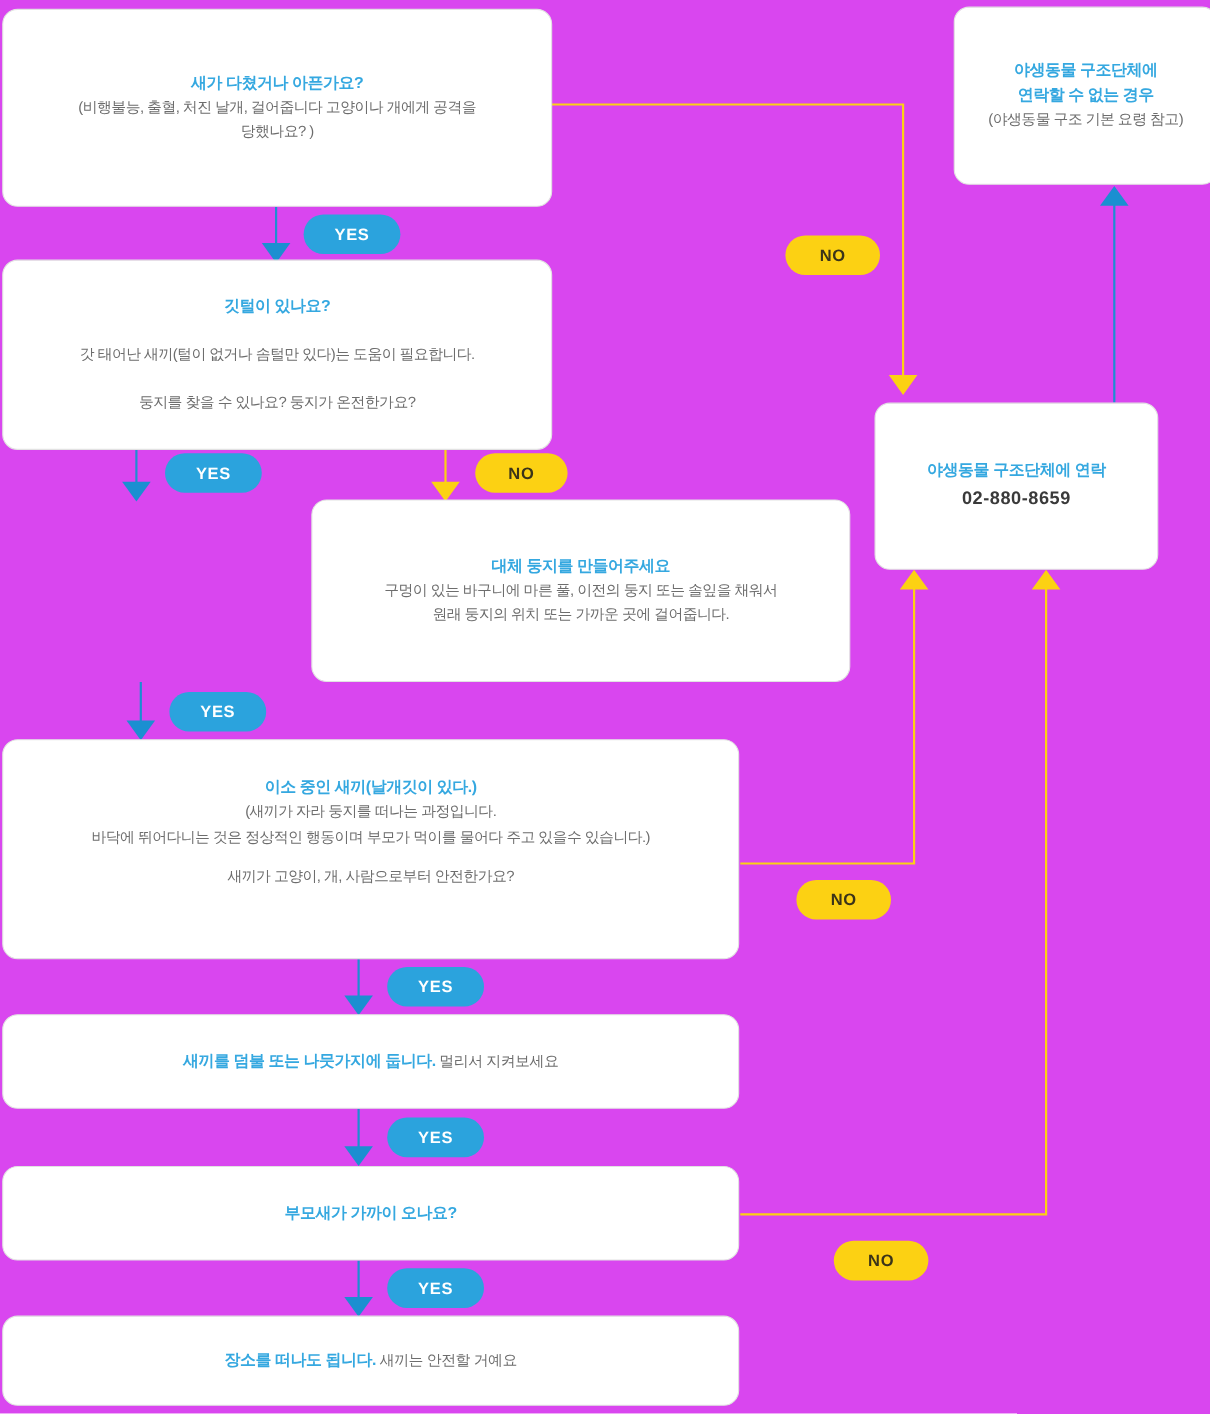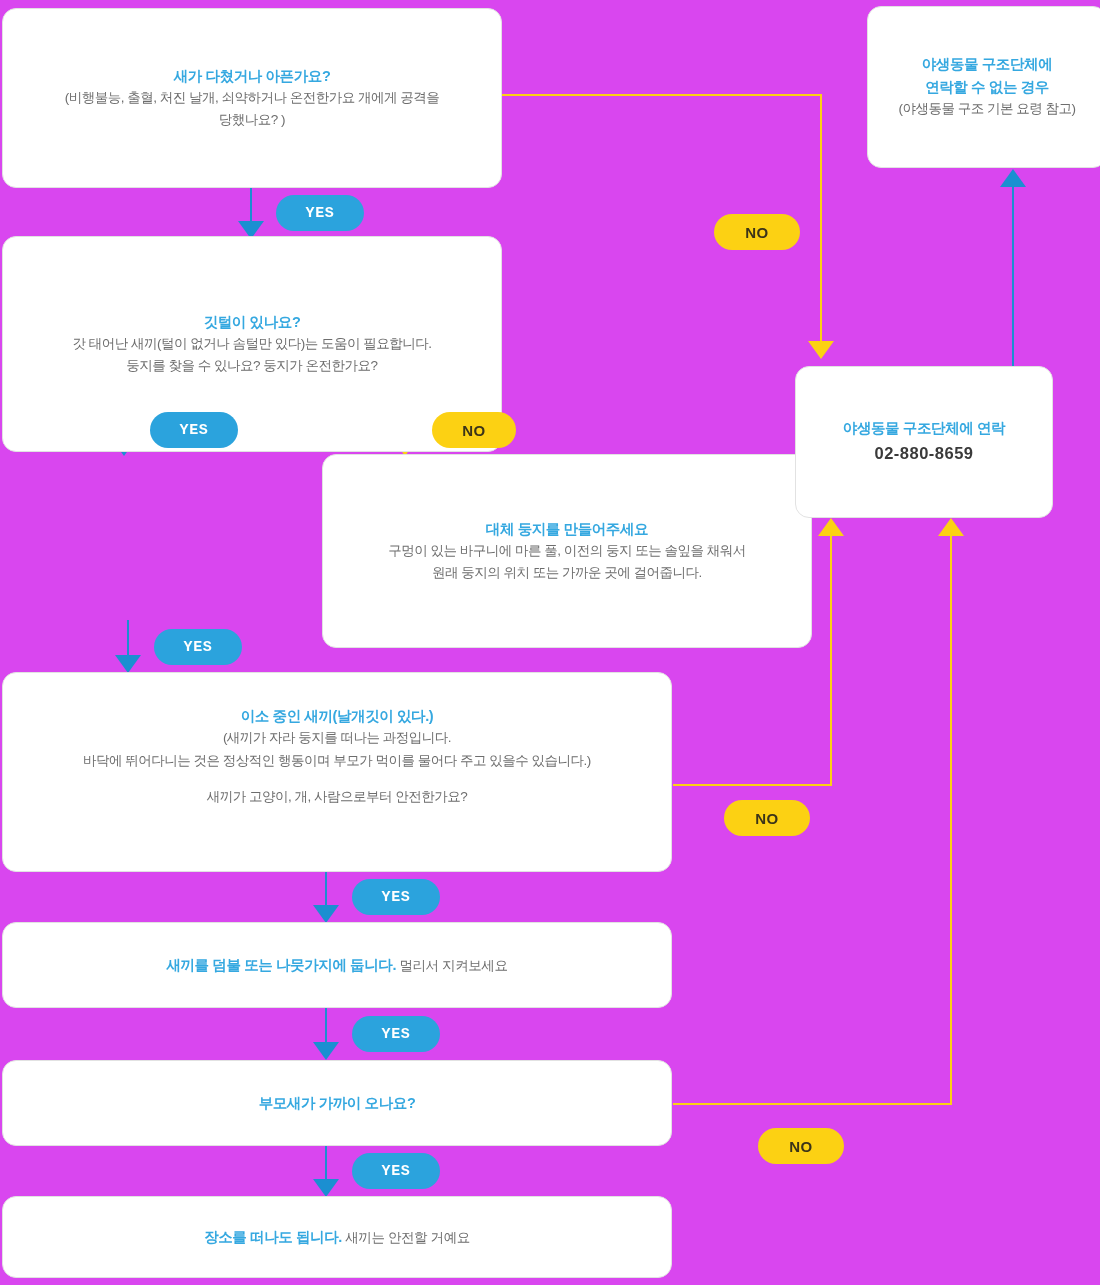--- a/index.html
+++ b/index.html
@@ -75,21 +75,21 @@
     box-sizing:border-box;
     display:flex;
     align-items:center;
     justify-content:center;
     border-radius:999px;
     font-weight:bold;
     font-size:15px;
     letter-spacing:0.6px;
     z-index:3;
   }
-  .pill.yes{background:#2ba3dd;color:#ffffff;font-family:Liberation Mono, monospace;}
+  .pill.yes{background:#2ba3dd;color:#ffffff;}
   .pill.no{background:#fcd113;color:#3b3419;}
 </style>
 </head>
 <body>
 
 <div id="stage">
 
   <svg id="wires" viewBox="0 0 1100 1285" width="1100" height="1285">
     <defs>
       <marker id="ablue" viewBox="0 0 12 12" refX="6" refY="11" markerWidth="12" markerHeight="12" orient="auto-start-reverse">
@@ -151,32 +151,32 @@
     </g>
 
     <g>
       <line x1="1013" y1="366" x2="1013" y2="186" stroke="#1b8fd1" stroke-width="2"></line>
       <path d="M1000,187 L1026,187 L1013,169 Z" fill="#1b8fd1"></path>
     </g>
   </svg>
 
   <div class="node" style="left:2px; top:8px; width:500px; height:180px;">
     <div class="ttl">새가 다쳤거나 아픈가요?</div>
-    <div class="sub">(비행불능, 출혈, 처진 날개, 쇠약하거나 온전한가요 개에게 공격을</div>
+    <div class="sub">(비행불능, 출혈, 처진 날개, 걸어줍니다 고양이나 개에게 공격을</div>
     <div class="sub">당했나요? )</div>
   </div>
 
-  <div class="node" style="left:2px; top:236px; width:500px; height:216px;">
+  <div class="node" style="left:2px; top:236px; width:500px; height:173px;gap:21px;">
     <div class="ttl">깃털이 있나요?</div>
     <div class="sub">갓 태어난 새끼(털이 없거나 솜털만 있다)는 도움이 필요합니다.</div>
     <div class="sub">둥지를 찾을 수 있나요? 둥지가 온전한가요?</div>
   </div>
 
 
-  <div class="node" style="left:283px; top:454px; width:490px; height:194px;margin-left:39px;">
+  <div class="node" style="left:283px; top:454px; width:490px; height:166px;">
     <div class="ttl">대체 둥지를 만들어주세요</div>
     <div class="sub">구멍이 있는 바구니에 마른 풀, 이전의 둥지 또는 솔잎을 채워서</div>
     <div class="sub">원래 둥지의 위치 또는 가까운 곳에 걸어줍니다.</div>
   </div>
 
   <div class="node" style="left:2px; top:922px; width:670px; height:86px;">
     <div class="inline-row">
       <span class="h">새끼를 덤불 또는 나뭇가지에 둡니다.</span><span class="t"> 멀리서 지켜보세요</span>
     </div>
   </div>

